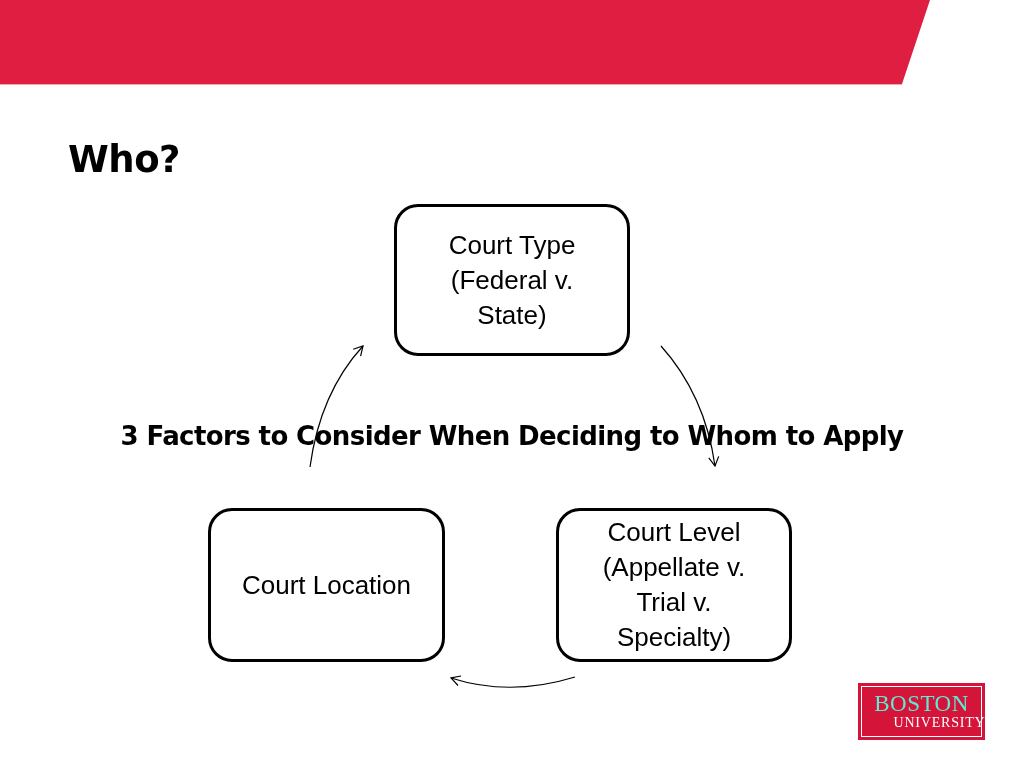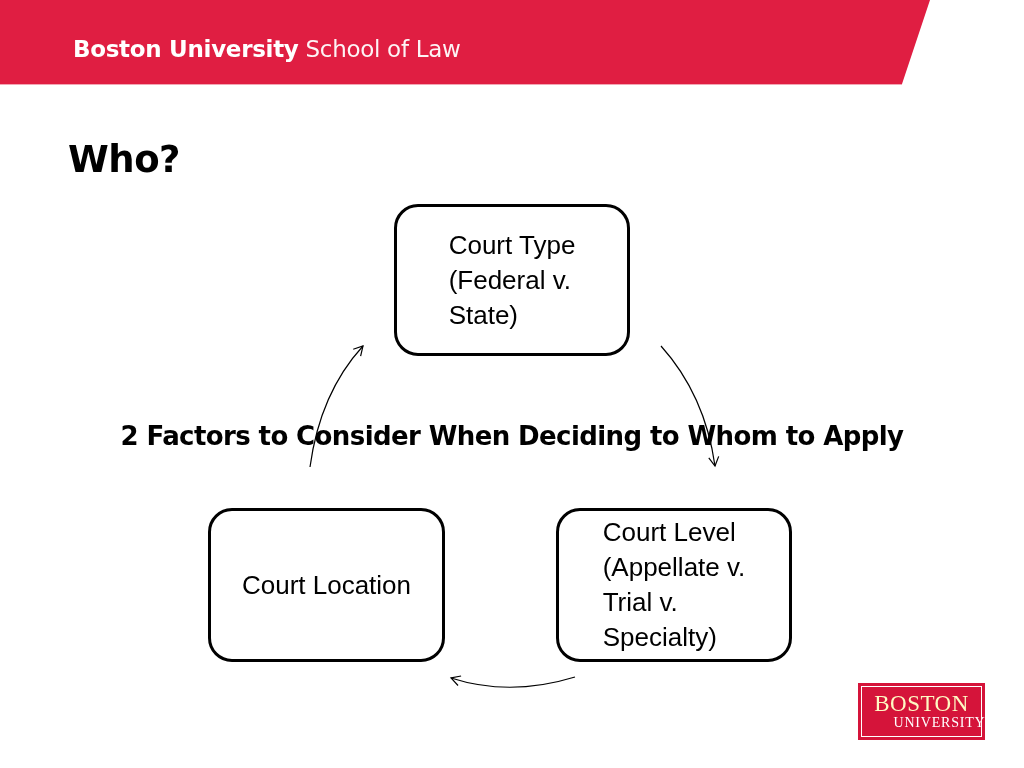--- a/index.html
+++ b/index.html
@@ -36,20 +36,21 @@
     font-size: 26px; font-weight: bold; letter-spacing: -0.6px;
     font-family: "DejaVu Sans", "Liberation Sans", sans-serif;
     padding-left: 0;
   }
   .center-label span { position: relative; left: 0px; }
 
   .node {
     position: absolute; box-sizing: border-box;
     border: 3px solid #000; border-radius: 24px; background: #fff;
     display: flex; align-items: center; justify-content: center;
+    text-align: center;
     font-family: "Liberation Sans", "DejaVu Sans", sans-serif;
     font-size: 26px; line-height: 35px;
     padding: 0 10px;
   }
   .node span { display: block; white-space: pre-line; }
   .node-top { left: 394px; top: 204px; width: 236px; height: 152px; }
   .node-left { left: 208px; top: 508px; width: 237px; height: 154px; }
   .node-right { left: 556px; top: 508px; width: 236px; height: 154px; }
 
   .arrows { position: absolute; left: 0; top: 0; pointer-events: none; }
@@ -57,40 +58,36 @@
   .bu-logo {
     position: absolute; left: 858px; top: 683px; width: 127px; height: 57px;
     background: #d5143a; box-sizing: border-box;
     display: flex; flex-direction: column; align-items: center; justify-content: center;
   }
   .bu-logo::before {
     content: ""; position: absolute; left: 3px; top: 3px; right: 3px; bottom: 3px;
     border: 1px solid #ffffff;
   }
   .bu-logo .l1 {
-    color: #fef9c3; font-family: "Liberation Serif", "DejaVu Serif", serif;
+    color: #5eead4; font-family: "Liberation Serif", "DejaVu Serif", serif;
     font-size: 23px; line-height: 23px; letter-spacing: 0.5px;
   }
   .bu-logo .l2 {
     color: #fff; font-family: "Liberation Serif", "DejaVu Serif", serif;
     font-size: 14px; line-height: 16px; letter-spacing: 0.8px; margin-left: 36px;
   }
 </style>
 </head>
 <body>
 
 <div class="banner">
   <svg width="1024" height="86">
     <polygon points="0,0 930,0 902,84 0,84" fill="#E01E42"></polygon>
     <line x1="0" y1="84.5" x2="902" y2="84.5" stroke="#f3a6b4" stroke-width="1"></line>
   </svg>
-  <div class="banner-text">
-    <span class="bold">Boston University</span>
-    <span class="light">School of Law</span>
-  </div>
 </div>
 
 <div class="slide-title">Who?</div>
 
 <svg class="arrows" width="1024" height="768">
   <defs>
     <marker id="ah" markerWidth="12" markerHeight="12" refX="10" refY="6" orient="auto" markerUnits="userSpaceOnUse">
       <path d="M1,1 L10,6 L1,11" fill="none" stroke="#000" stroke-width="1.2"></path>
     </marker>
   </defs>
@@ -110,19 +107,19 @@
 (Appellate v.
 Trial v.
 Specialty)</span>
 </div>
 
 <div class="node node-left">
   <span>Court Location</span>
 </div>
 
 <div class="center-label">
-  <span>2 Factors to Consider When Deciding to Whom to Apply</span>
+  <span>3 Factors to Consider When Deciding to Whom to Apply</span>
 </div>
 
 <div class="bu-logo">
   <div class="l1">BOSTON</div>
   <div class="l2">UNIVERSITY</div>
 </div>
 
 </body></html>

